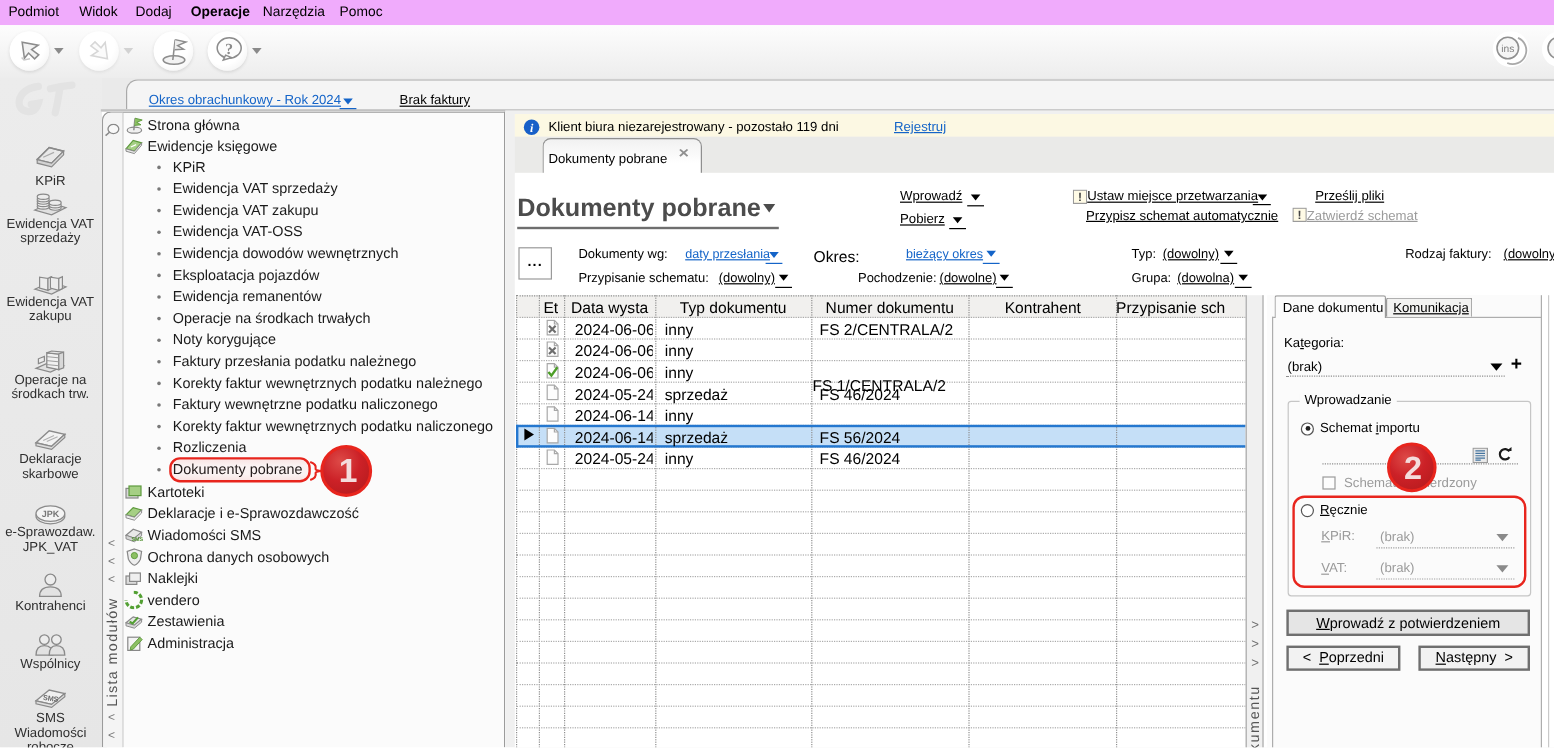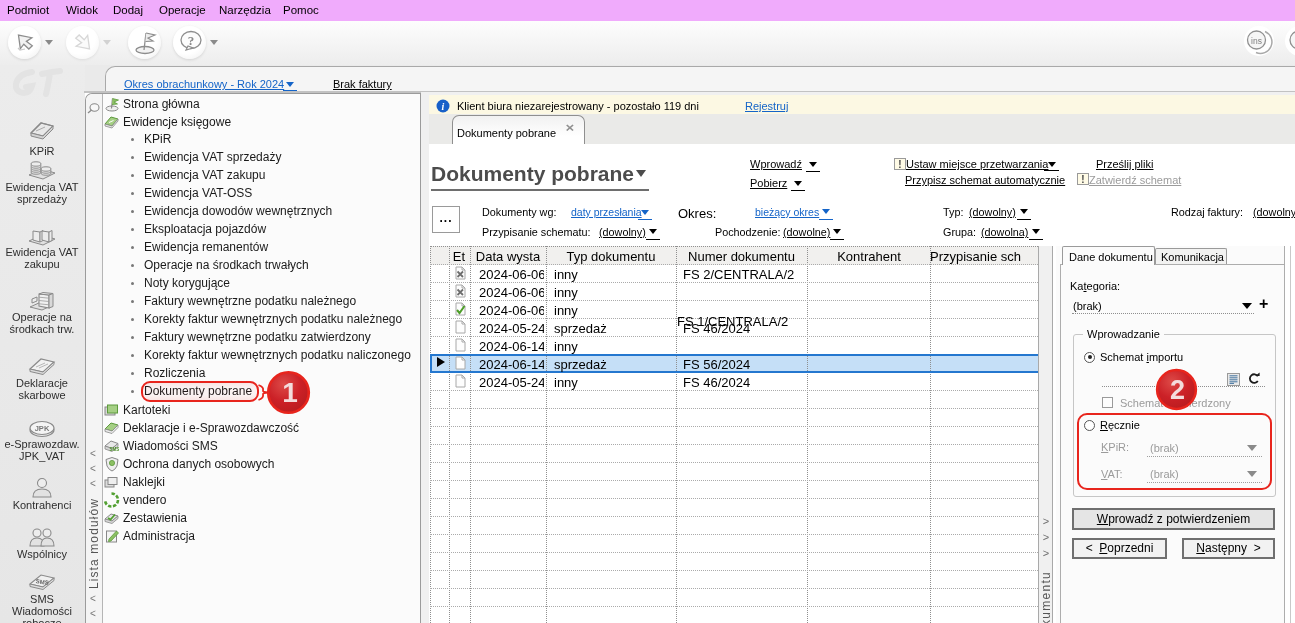--- a/index.html
+++ b/index.html
@@ -13,21 +13,21 @@
 .trib{border-top-color:#1464c8;}
 .trig{border-top-color:#8a8a8a;}
 </style>
 </head>
 <body>
 
 <div class="abs" style="left:0;top:0;width:1295px;height:21px;background:#f0abfc;font-size:11.5px;">
   <div class="abs" style="left:7px;top:4px;">Podmiot</div>
   <div class="abs" style="left:66px;top:4px;">Widok</div>
   <div class="abs" style="left:113px;top:4px;">Dodaj</div>
-  <div class="abs" style="left:159px;top:4px;">Operacje</div>
+  <div class="abs" style="left:159px;top:4px;font-weight:bold;">Operacje</div>
   <div class="abs" style="left:219px;top:4px;">Narzędzia</div>
   <div class="abs" style="left:283px;top:4px;">Pomoc</div>
 </div>
 
 <div class="abs" style="left:0;top:21px;width:1295px;height:44px;background:linear-gradient(#fdfdfd,#ededed);"></div>
 <div id="toolbar-icons">
 
   <div class="abs" style="left:8px;top:26px;width:33px;height:33px;border-radius:50%;background:radial-gradient(circle at 40% 35%,#fff 55%,#ededed);box-shadow:0 1px 3px rgba(0,0,0,0.12);"></div>
   <div class="abs" style="left:66px;top:26px;width:33px;height:33px;border-radius:50%;background:radial-gradient(circle at 40% 35%,#fff 55%,#f1f1f1);box-shadow:0 1px 3px rgba(0,0,0,0.08);"></div>
   <div class="abs" style="left:128px;top:26px;width:33px;height:33px;border-radius:50%;background:radial-gradient(circle at 40% 35%,#fff 55%,#ededed);box-shadow:0 1px 3px rgba(0,0,0,0.12);"></div>
@@ -240,25 +240,25 @@
   <div class="abs" style="left:144px;top:204px;">Ewidencja dowodów wewnętrznych</div>
   <div class="abs" style="left:131px;top:228px;width:3px;height:3px;border-radius:50%;background:#787878;"></div>
   <div class="abs" style="left:144px;top:222px;">Eksploatacja pojazdów</div>
   <div class="abs" style="left:131px;top:246px;width:3px;height:3px;border-radius:50%;background:#787878;"></div>
   <div class="abs" style="left:144px;top:240px;">Ewidencja remanentów</div>
   <div class="abs" style="left:131px;top:264px;width:3px;height:3px;border-radius:50%;background:#787878;"></div>
   <div class="abs" style="left:144px;top:258px;">Operacje na środkach trwałych</div>
   <div class="abs" style="left:131px;top:282px;width:3px;height:3px;border-radius:50%;background:#787878;"></div>
   <div class="abs" style="left:144px;top:276px;">Noty korygujące</div>
   <div class="abs" style="left:131px;top:300px;width:3px;height:3px;border-radius:50%;background:#787878;"></div>
-  <div class="abs" style="left:144px;top:294px;">Faktury wewnętrzne podatku należnego</div>
+  <div class="abs" style="left:144px;top:294px;">Faktury przesłania podatku należnego</div>
   <div class="abs" style="left:131px;top:318px;width:3px;height:3px;border-radius:50%;background:#787878;"></div>
   <div class="abs" style="left:144px;top:312px;">Korekty faktur wewnętrznych podatku należnego</div>
   <div class="abs" style="left:131px;top:336px;width:3px;height:3px;border-radius:50%;background:#787878;"></div>
-  <div class="abs" style="left:144px;top:330px;">Faktury wewnętrzne podatku zatwierdzony</div>
+  <div class="abs" style="left:144px;top:330px;">Faktury wewnętrzne podatku naliczonego</div>
   <div class="abs" style="left:131px;top:354px;width:3px;height:3px;border-radius:50%;background:#787878;"></div>
   <div class="abs" style="left:144px;top:348px;">Korekty faktur wewnętrznych podatku naliczonego</div>
   <div class="abs" style="left:131px;top:372px;width:3px;height:3px;border-radius:50%;background:#787878;"></div>
   <div class="abs" style="left:144px;top:366px;">Rozliczenia</div>
   <div class="abs" style="left:131px;top:390px;width:3px;height:3px;border-radius:50%;background:#787878;"></div>
   <div class="abs" style="left:144px;top:384px;">Dokumenty pobrane</div>
 </div>
 
 <div class="abs" style="left:421px;top:92px;width:874px;height:531px;background:#f0f0f0;"></div>
 <div id="main-top">
@@ -431,21 +431,21 @@
 </div>
 <div id="rightpanel" style="position:absolute;left:0;top:0;width:1295px;height:0;">
   <div class="abs" style="left:1056px;top:246px;width:228px;height:377px;background:#fbfbfb;"></div>
   <div class="abs" style="left:1060px;top:264px;width:1px;height:359px;background:#adadad;"></div>
   <div class="abs" style="left:1284px;top:246px;width:1px;height:377px;background:#adadad;"></div>
   <div class="abs" style="left:1290px;top:246px;width:1px;height:377px;background:#c9c9c9;"></div>
   <div class="abs" style="left:1060px;top:264px;width:225px;height:1px;background:#adadad;"></div>
   <div class="abs" style="left:1155px;top:248px;width:72px;height:16px;background:#f2f2f1;border:1px solid #9a9a9a;border-bottom:none;border-radius:2px 2px 0 0;box-sizing:border-box;"></div>
   <div class="abs" style="left:1062px;top:246px;width:93px;height:19px;background:#fbfbfb;border:1px solid #9a9a9a;border-bottom:none;border-radius:2px 2px 0 0;box-sizing:border-box;"></div>
   <div class="abs" style="left:1069px;top:251px;font-size:11px;">Dane dokumentu</div>
-  <div class="abs" style="left:1161px;top:251px;font-size:11px;">Komunikacja</div>
+  <div class="abs" style="left:1161px;top:251px;font-size:11px;text-decoration:underline;">Komunikacja</div>
   <div class="abs" style="left:1070px;top:280px;font-size:11px;">Ka<span style="text-decoration:underline;">t</span>egoria:</div>
   <div class="abs" style="left:1073px;top:300px;font-size:11px;">(brak)</div>
   <div class="abs tri" style="left:1242px;top:303px;border-left-width:5px;border-right-width:5px;border-top-width:6px;"></div>
   <div class="abs" style="left:1259px;top:295px;font-size:16px;font-weight:bold;">+</div>
   <div class="abs" style="left:1072px;top:313px;width:182px;height:1px;border-top:1px dotted #8f8f8f;"></div>
   <div class="abs" style="left:1073px;top:334px;width:203px;height:163px;border:1px solid #c6c6c6;border-radius:3px;box-sizing:border-box;"></div>
   <div class="abs" style="left:1083px;top:328px;background:#fbfbfb;padding:0 4px;font-size:11px;">Wprowadzanie</div>
   <div class="abs" style="left:1084px;top:351.5px;width:11px;height:11px;border:1.5px solid #555;border-radius:50%;background:#fff;box-sizing:border-box;"></div>
   <div class="abs" style="left:1087.5px;top:355px;width:4px;height:4px;border-radius:50%;background:#222;"></div>
   <div class="abs" style="left:1100px;top:351px;font-size:11px;">Schemat <span style="text-decoration:underline;">i</span>mportu</div>

